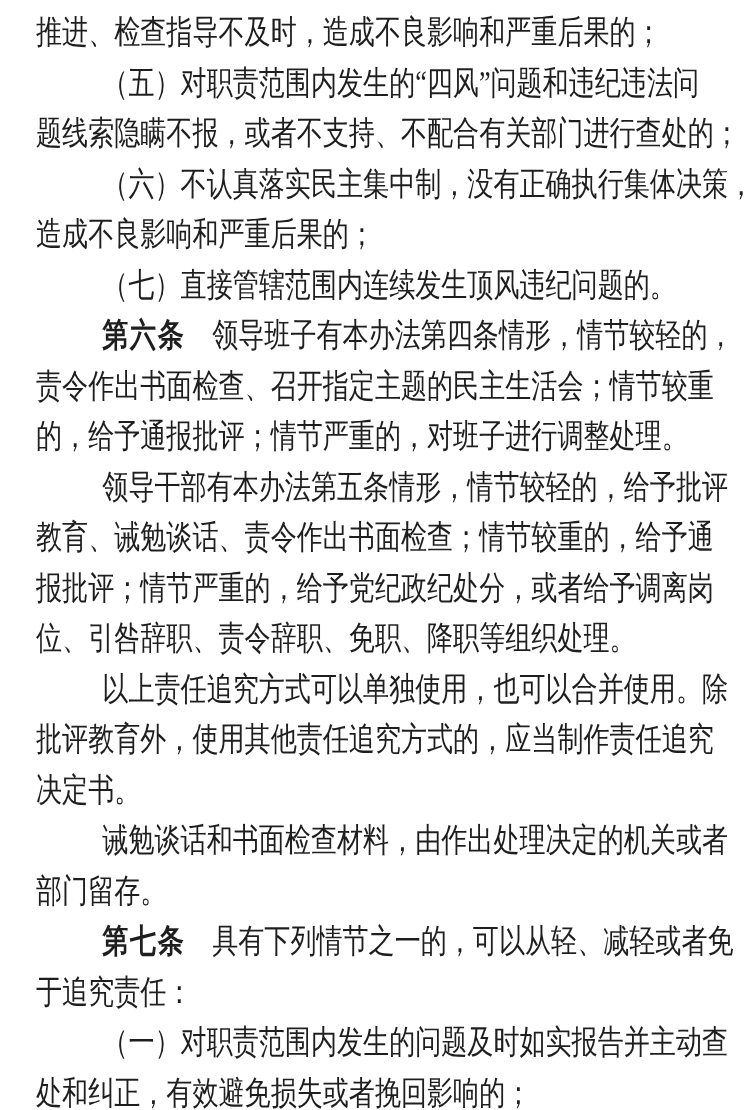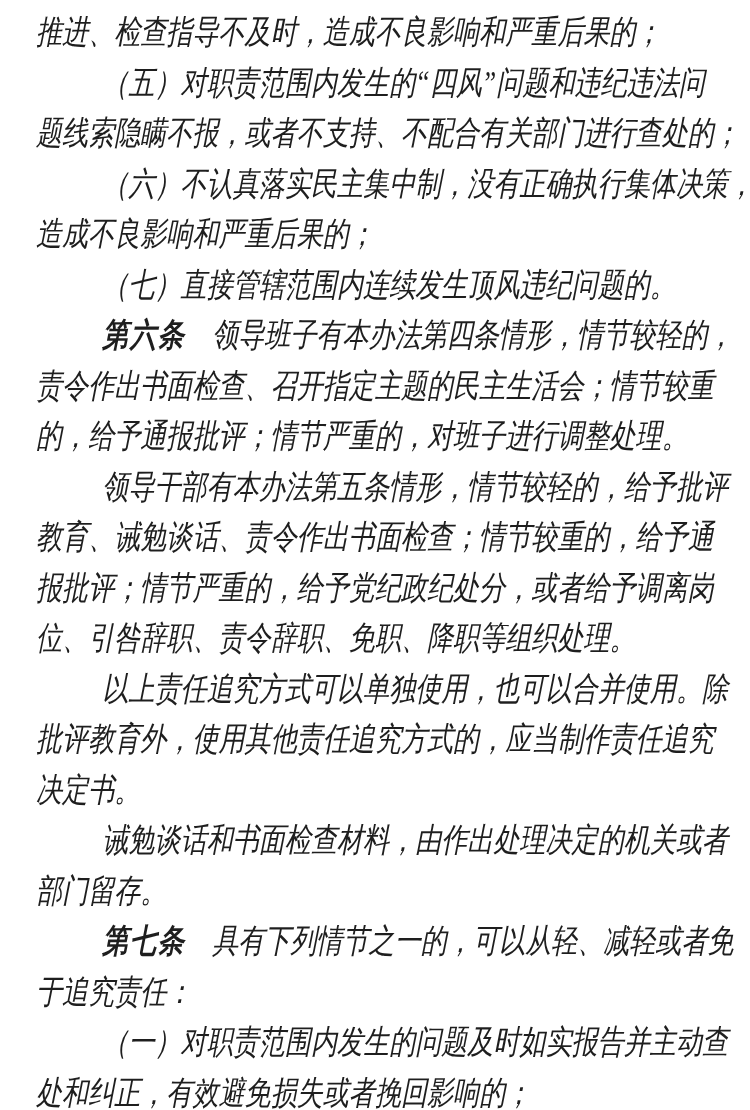--- a/index.html
+++ b/index.html
@@ -14,21 +14,20 @@
   }
   .page {
     box-sizing: border-box;
     width: 750px;
     height: 1110px;
     padding: 7px 0 0 36px;
     background: #ffffff;
     font-family: "Liberation Serif", "DejaVu Serif", serif;
     font-size: 33px;
     color: #1e1e1e;
-    font-style: italic;
   }
   .line {
     height: 50.5px;
     line-height: 50.5px;
     white-space: nowrap;
     width: 980px;
     transform: scaleX(0.79);
     transform-origin: 0 0;
   }
   .indent {

